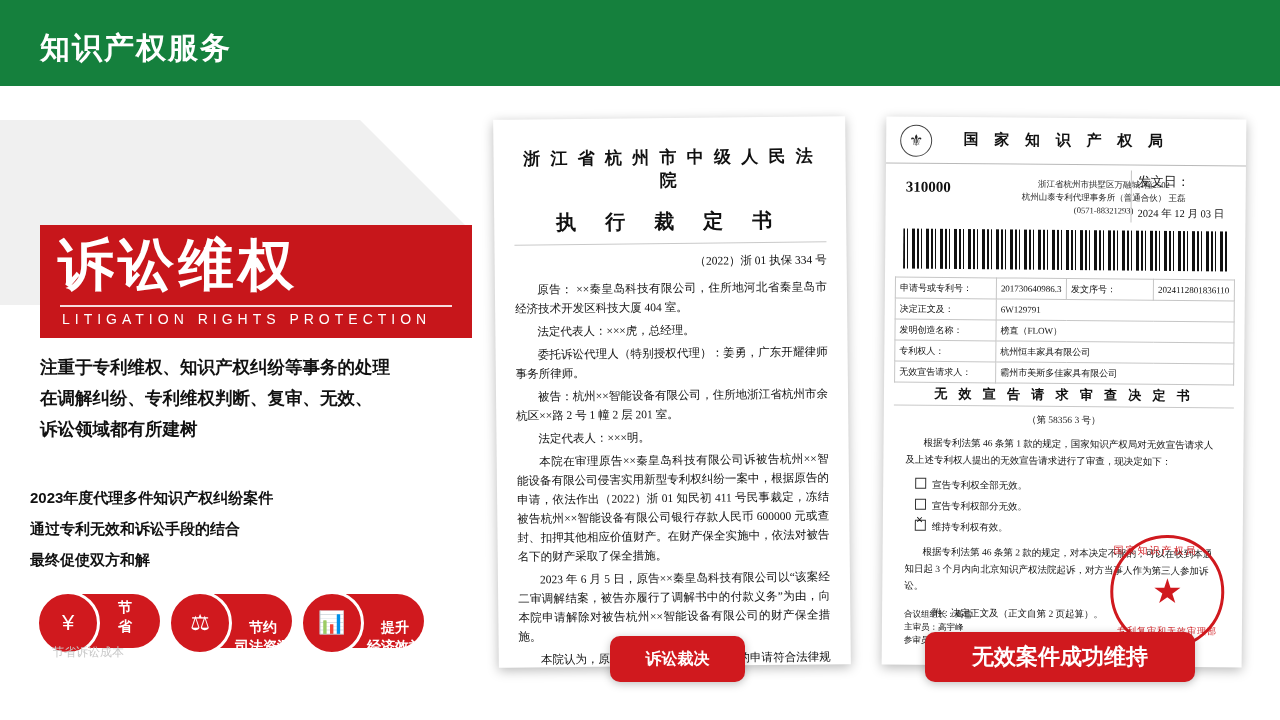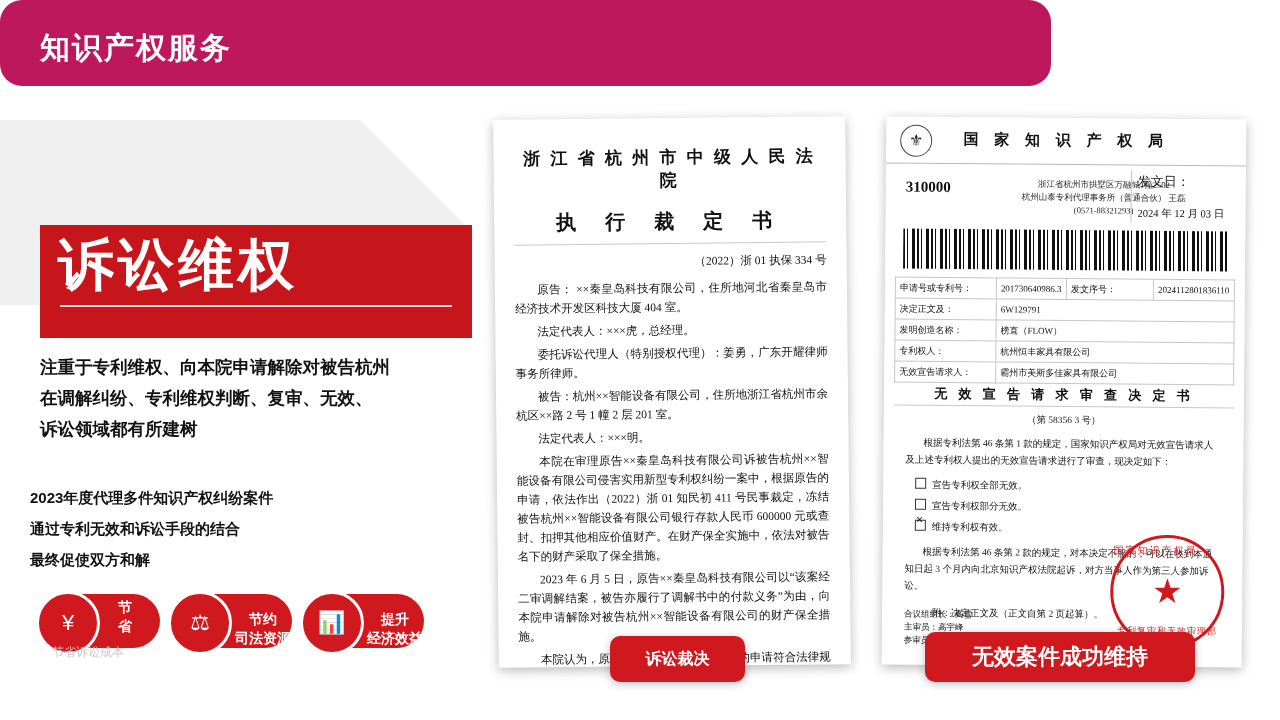--- a/index.html
+++ b/index.html
@@ -4,23 +4,22 @@
 <style>
   html,body{margin:0;padding:0;}
   body{
     width:1280px;height:720px;overflow:hidden;position:relative;
     background:#ffffff;
     font-family:"Liberation Sans", sans-serif;
     color:#1a1a1a;
   }
   
   .banner{
-    position:absolute;left:0;top:0;width:1051px;height:86px;
-    background:#be185d;
-    border-radius:22px;
+    position:absolute;left:0;top:0;width:1280px;height:86px;
+    background:#15803d;
   }
   .banner-title{
     position:absolute;left:40px;top:28px;
     font-size:30px;font-weight:bold;color:#ffffff;letter-spacing:2px;
   }
   .logo{
     position:absolute;right:28px;top:14px;width:118px;height:62px;
   }
   .logo-mark{
     position:relative;width:118px;height:40px;
@@ -84,21 +83,21 @@
     position:absolute;width:112px;height:54px;border-radius:28px;
     background:#d0191e;color:#fff;
   }
   .bubble .circ{
     position:absolute;left:-12px;top:-3px;width:58px;height:58px;border-radius:50%;
     background:#d0191e;border:3px solid #ffffff;
     display:flex;align-items:center;justify-content:center;
     font-size:22px;color:#ffffff;
   }
   .bubble .blabel{
-    position:absolute;left:46px;top:16px;width:74px;
+    position:absolute;left:46px;top:24px;width:74px;
     font-size:14px;font-weight:bold;line-height:19px;text-align:center;
   }
   .bubble.b1{left:0;top:8px;}
   .bubble.b2{left:132px;top:8px;}
   .bubble.b3{left:264px;top:8px;}
   .bubble.b1 .blabel{left:40px;top:4px;}
   .ghost{
     position:absolute;left:4px;top:58px;width:200px;
     font-size:12px;color:#c9c9c9;
   }
@@ -201,23 +200,24 @@
 
 <div class="banner">
   <div class="banner-title">知识产权服务</div>
 </div>
 
 <div class="angle-bg"></div>
 
 <div class="head-card">
   <div class="head-zh">诉讼维权</div>
   <div class="head-rule"></div>
-</div>
-
-<div class="copy" style="white-space:pre-line;">注重于专利维权、向本院申请解除对被告杭州
+  <div class="head-en">LITIGATION RIGHTS PROTECTION</div>
+</div>
+
+<div class="copy" style="white-space:pre-line;">注重于专利维权、知识产权纠纷等事务的处理
 在调解纠纷、专利维权判断、复审、无效、
 诉讼领域都有所建树</div>
 <div class="copy2" style="white-space:pre-line;">2023年度代理多件知识产权纠纷案件
 通过专利无效和诉讼手段的结合
 最终促使双方和解</div>
 
 <div class="bubbles">
   <div class="bubble b1">
     <div class="circ">¥</div>
     <div class="blabel" style="white-space:pre-line;">节

